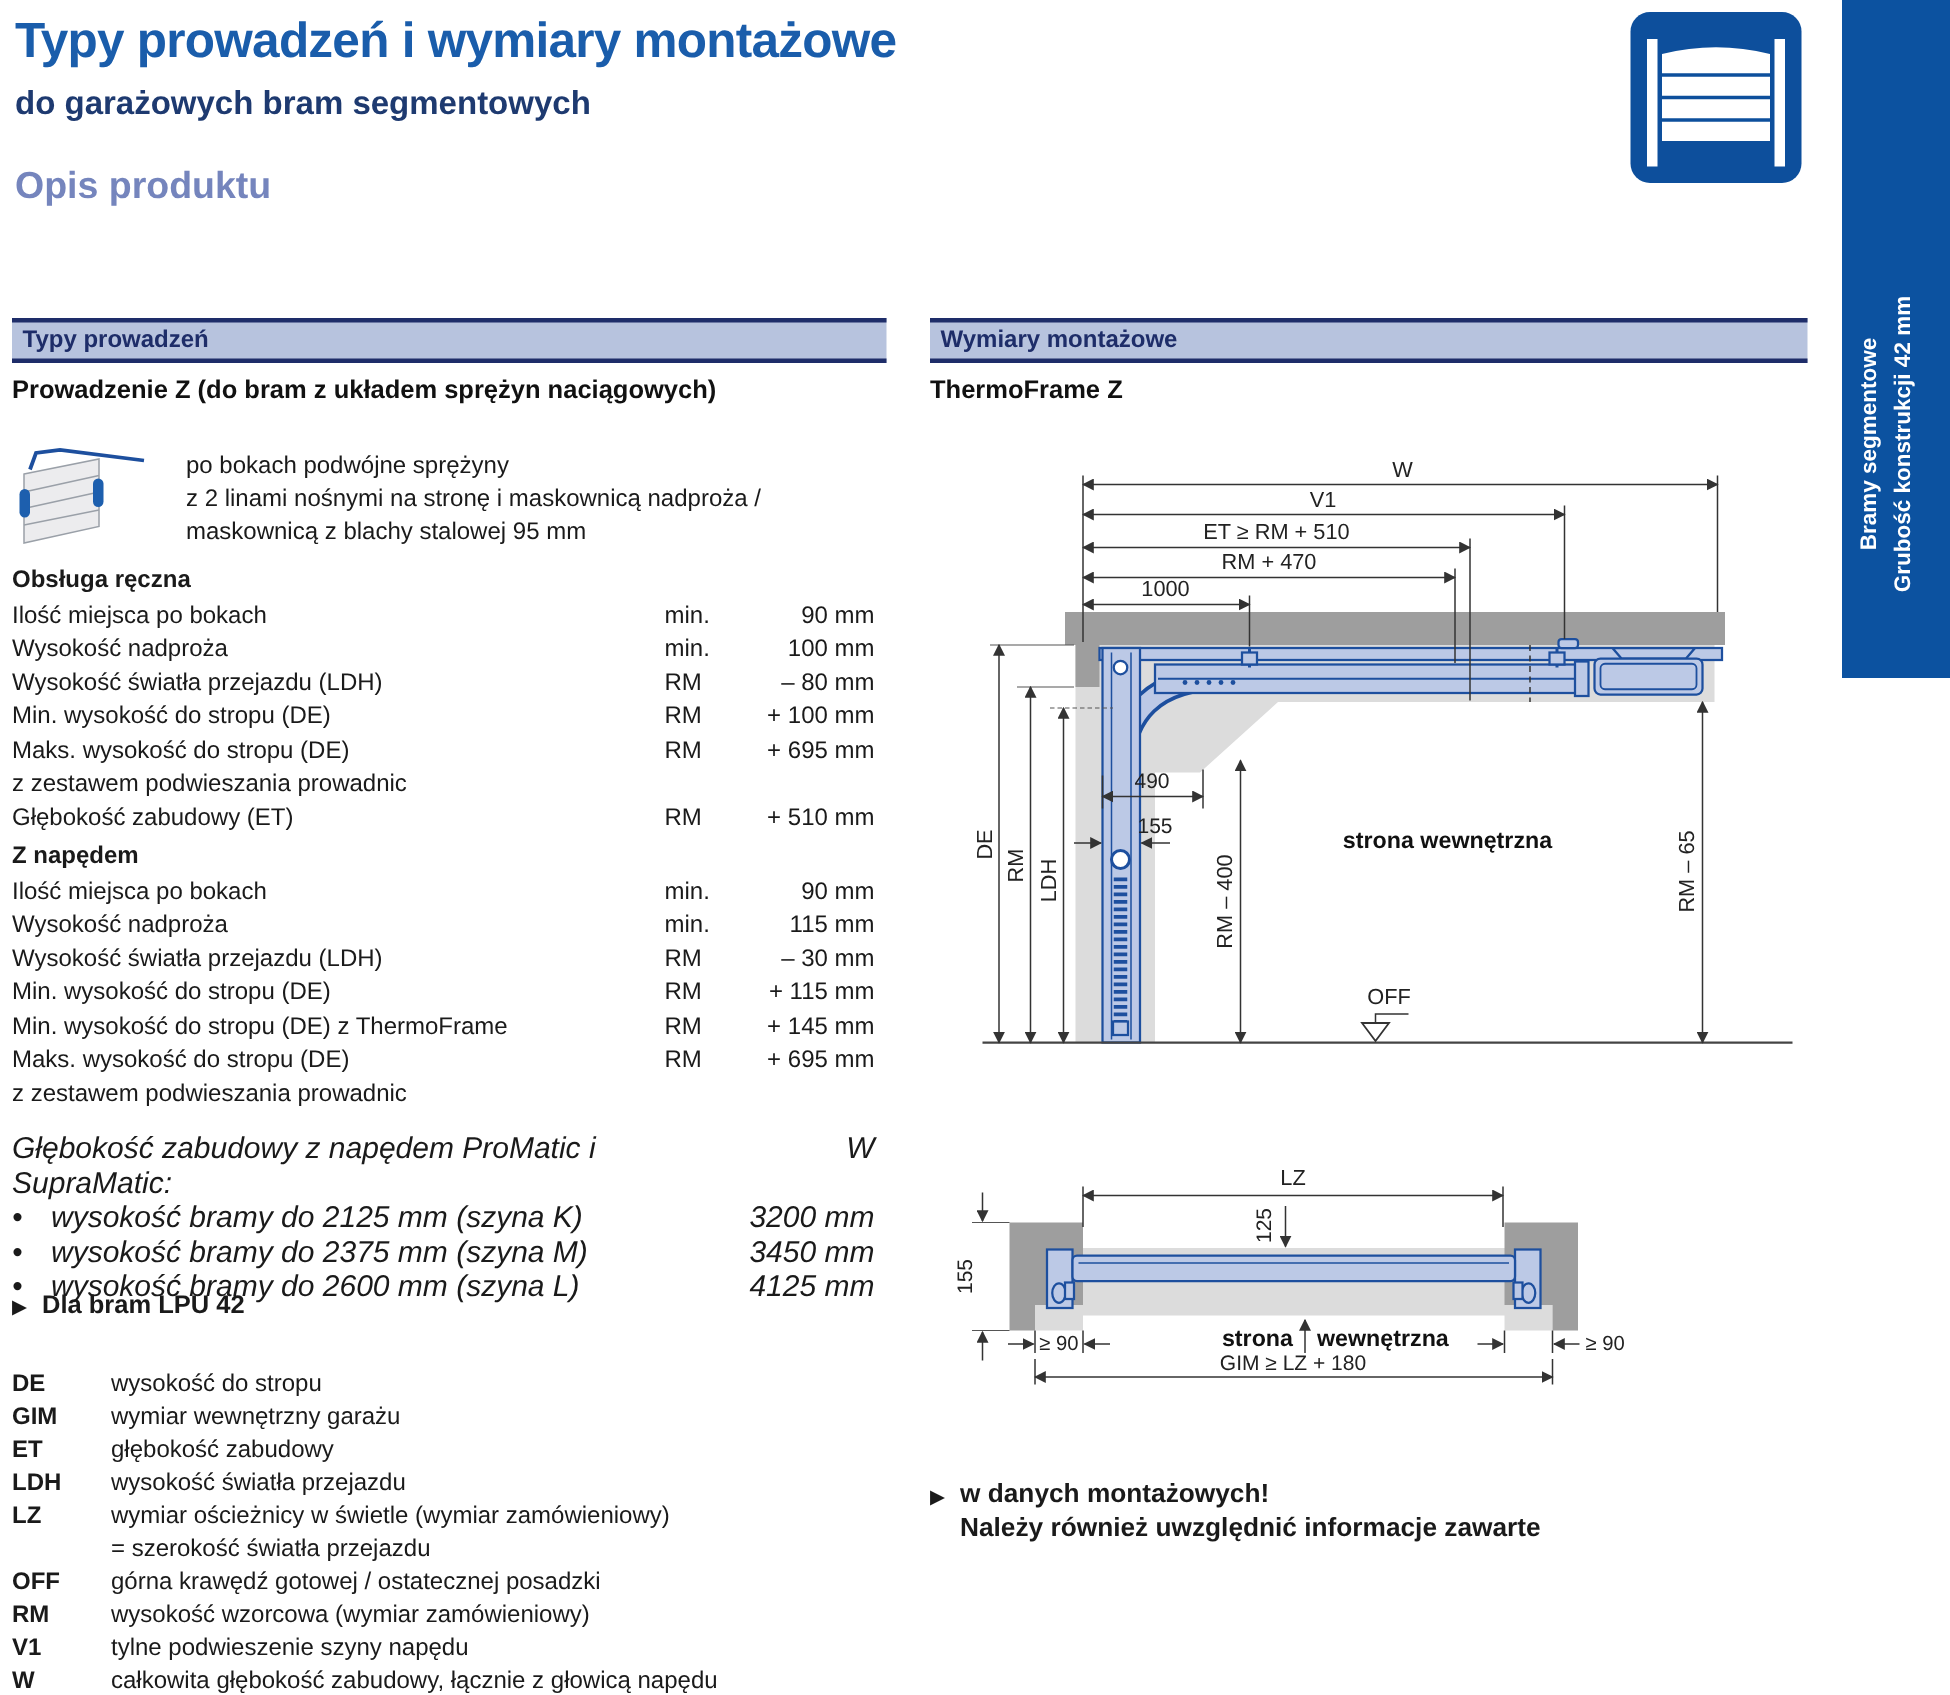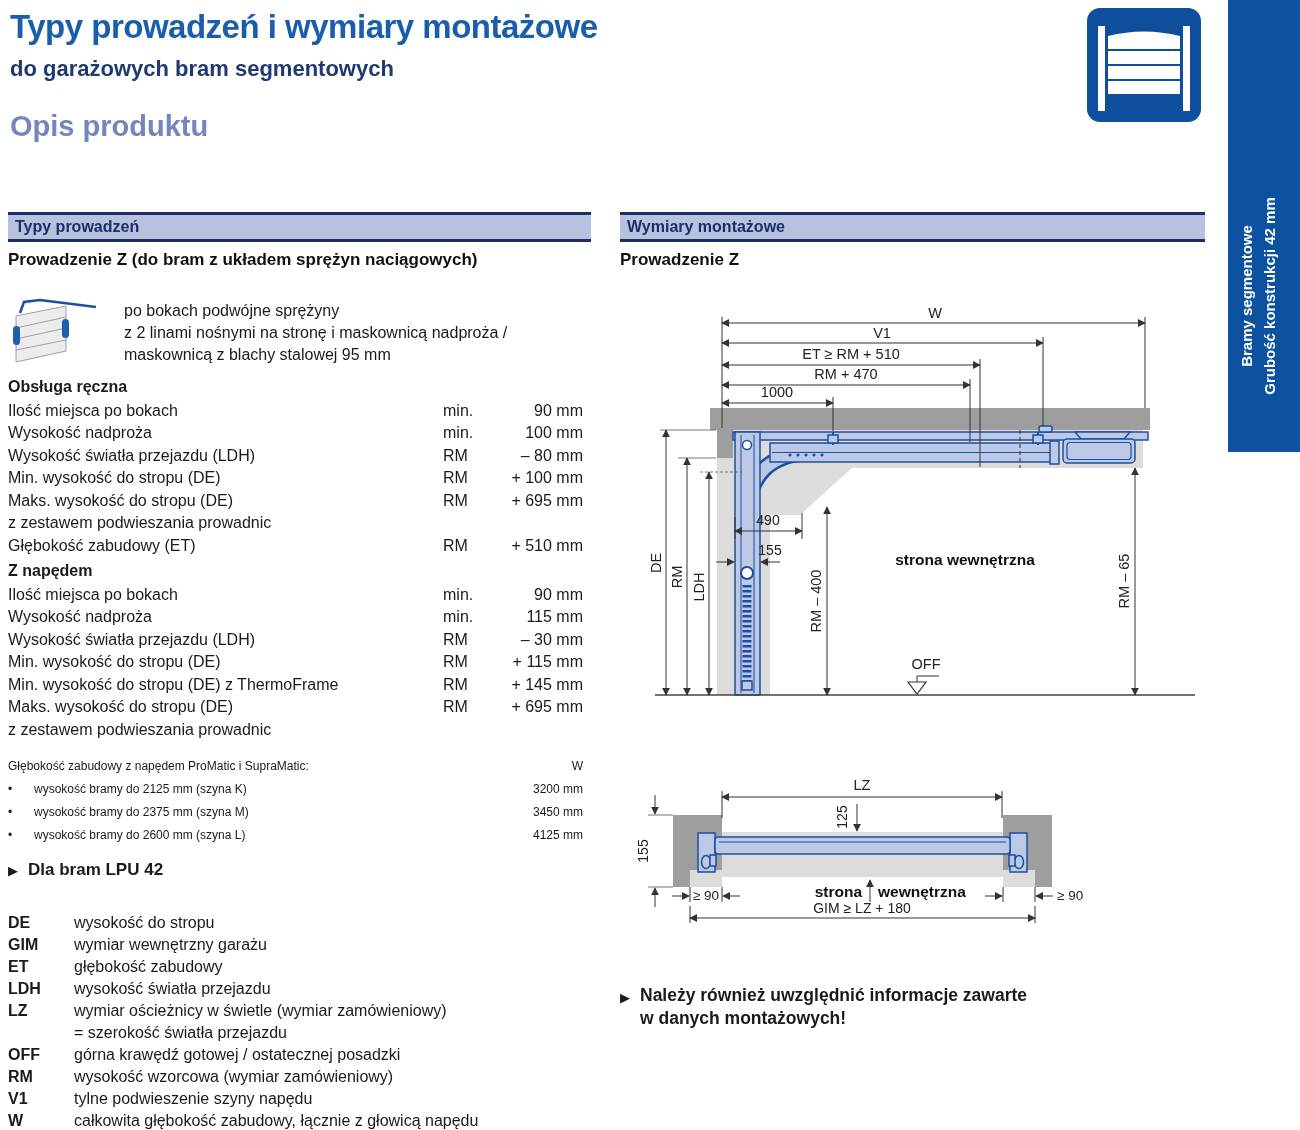--- a/index.html
+++ b/index.html
@@ -10,21 +10,21 @@
   }
   *{margin:0;padding:0;box-sizing:border-box;}
   html,body{width:1300px;height:1130px;background:#fff;overflow:hidden;
     font-family:"Liberation Sans","DejaVu Sans",sans-serif;color:var(--ink);}
   .abs{position:absolute;}
 
   
   #hdr{left:10px;top:8px;width:1050px;}
   #hdr h1{font-size:33px;font-weight:bold;color:var(--blue_heading);letter-spacing:-0.5px;}
   #hdr h2{font-size:22px;font-weight:bold;color:var(--navy);margin-top:10px;}
-  #hdr h3{font-size:29px;font-weight:bold;color:var(--periwinkle);margin-top:28px;}
+  #hdr h3{font-size:25px;font-weight:bold;color:var(--periwinkle);margin-top:28px;}
 
   
   #tab{left:1228px;top:0;width:72px;height:452px;background:var(--tab_bg);}
   #tab span{position:absolute;white-space:nowrap;color:#fff;font-weight:bold;font-size:15px;
     transform:translate(-50%,-50%) rotate(-90deg);}
 
   
   .bar{height:30px;background:var(--bar_bg);border-top:3px solid var(--bar_border);
     border-bottom:3px solid var(--bar_border);display:flex;align-items:center;
     padding-left:7px;font-size:16px;font-weight:bold;color:var(--bar_border);}
@@ -39,21 +39,21 @@
   #intro .txt{margin-left:24px;font-size:16px;line-height:22px;padding-top:4px;}
 
   
   .spec{width:575px;font-size:16px;line-height:22.5px;}
   .spec .t{font-weight:bold;margin-bottom:1px;}
   .srow{display:flex;}
   .srow .lb{flex:1;}
   .srow .rf{width:52px;}
   .srow .vl{width:88px;text-align:right;}
 
-  .drow{display:flex;font-size:12px;line-height:23px;width:575px;}
+  .drow{display:flex;font-size:20px;line-height:23px;width:575px;font-style:italic;}
   .drow .bu{width:26px;}
   .drow .lb{flex:1;}
   .drow .vl{width:90px;text-align:right;}
 
   #lpu{display:flex;font-size:17px;font-weight:bold;align-items:baseline;}
   #lpu .tri{font-size:13px;margin-right:10px;}
 
   .lgrow{display:flex;font-size:16px;line-height:22px;width:583px;}
   .lgrow .tm{width:66px;font-weight:bold;}
   .lgrow .df{flex:1;}
@@ -267,21 +267,21 @@
         <span class="tm">W</span>
         <span class="df">całkowita głębokość zabudowy, łącznie z głowicą napędu</span>
       </div>
   </div>
 </div>
 
 <div class="abs" id="colR">
   <div class="bar abs" style="top:0;">
     <span>Wymiary montażowe</span>
   </div>
-  <div class="colhead abs" style="top:38px;">Prowadzenie Z</div>
+  <div class="colhead abs" style="top:38px;">ThermoFrame Z</div>
 
   <svg class="abs" style="top:83px;left:0;" width="580" height="420" viewBox="0 0 580 420">
     <defs>
       <marker id="arrA" viewBox="0 0 10 10" refX="9" refY="5" markerWidth="8" markerHeight="8" orient="auto-start-reverse">
         <path d="M0,0 L10,5 L0,10 Z" fill="#333"></path>
       </marker>
     </defs>
 
     <rect class="gl" x="97" y="135" width="53" height="265"></rect>
     <polygon class="gl" points="113,135 523,135 523,173 232,173 180,220 113,220"></polygon>
@@ -422,17 +422,17 @@
     <text class="dtx2" x="242" y="143" text-anchor="middle">GIM ≥ LZ + 180</text>
 
     <text class="btx" x="242" y="127" text-anchor="end">strona</text>
     <text class="btx" x="258" y="127" text-anchor="start">wewnętrzna</text>
     <line class="dim" x1="250" y1="132" x2="250" y2="110" marker-end="url(#arrB)"></line>
   </svg>
 
   <div class="abs" id="note" style="top:772px;width:560px;">
     <span class="tri">▶</span>
     <div>
+      <div>w danych montażowych!</div>
       <div>Należy również uwzględnić informacje zawarte</div>
-      <div>w danych montażowych!</div>
     </div>
   </div>
 </div>
 
 </body></html>

